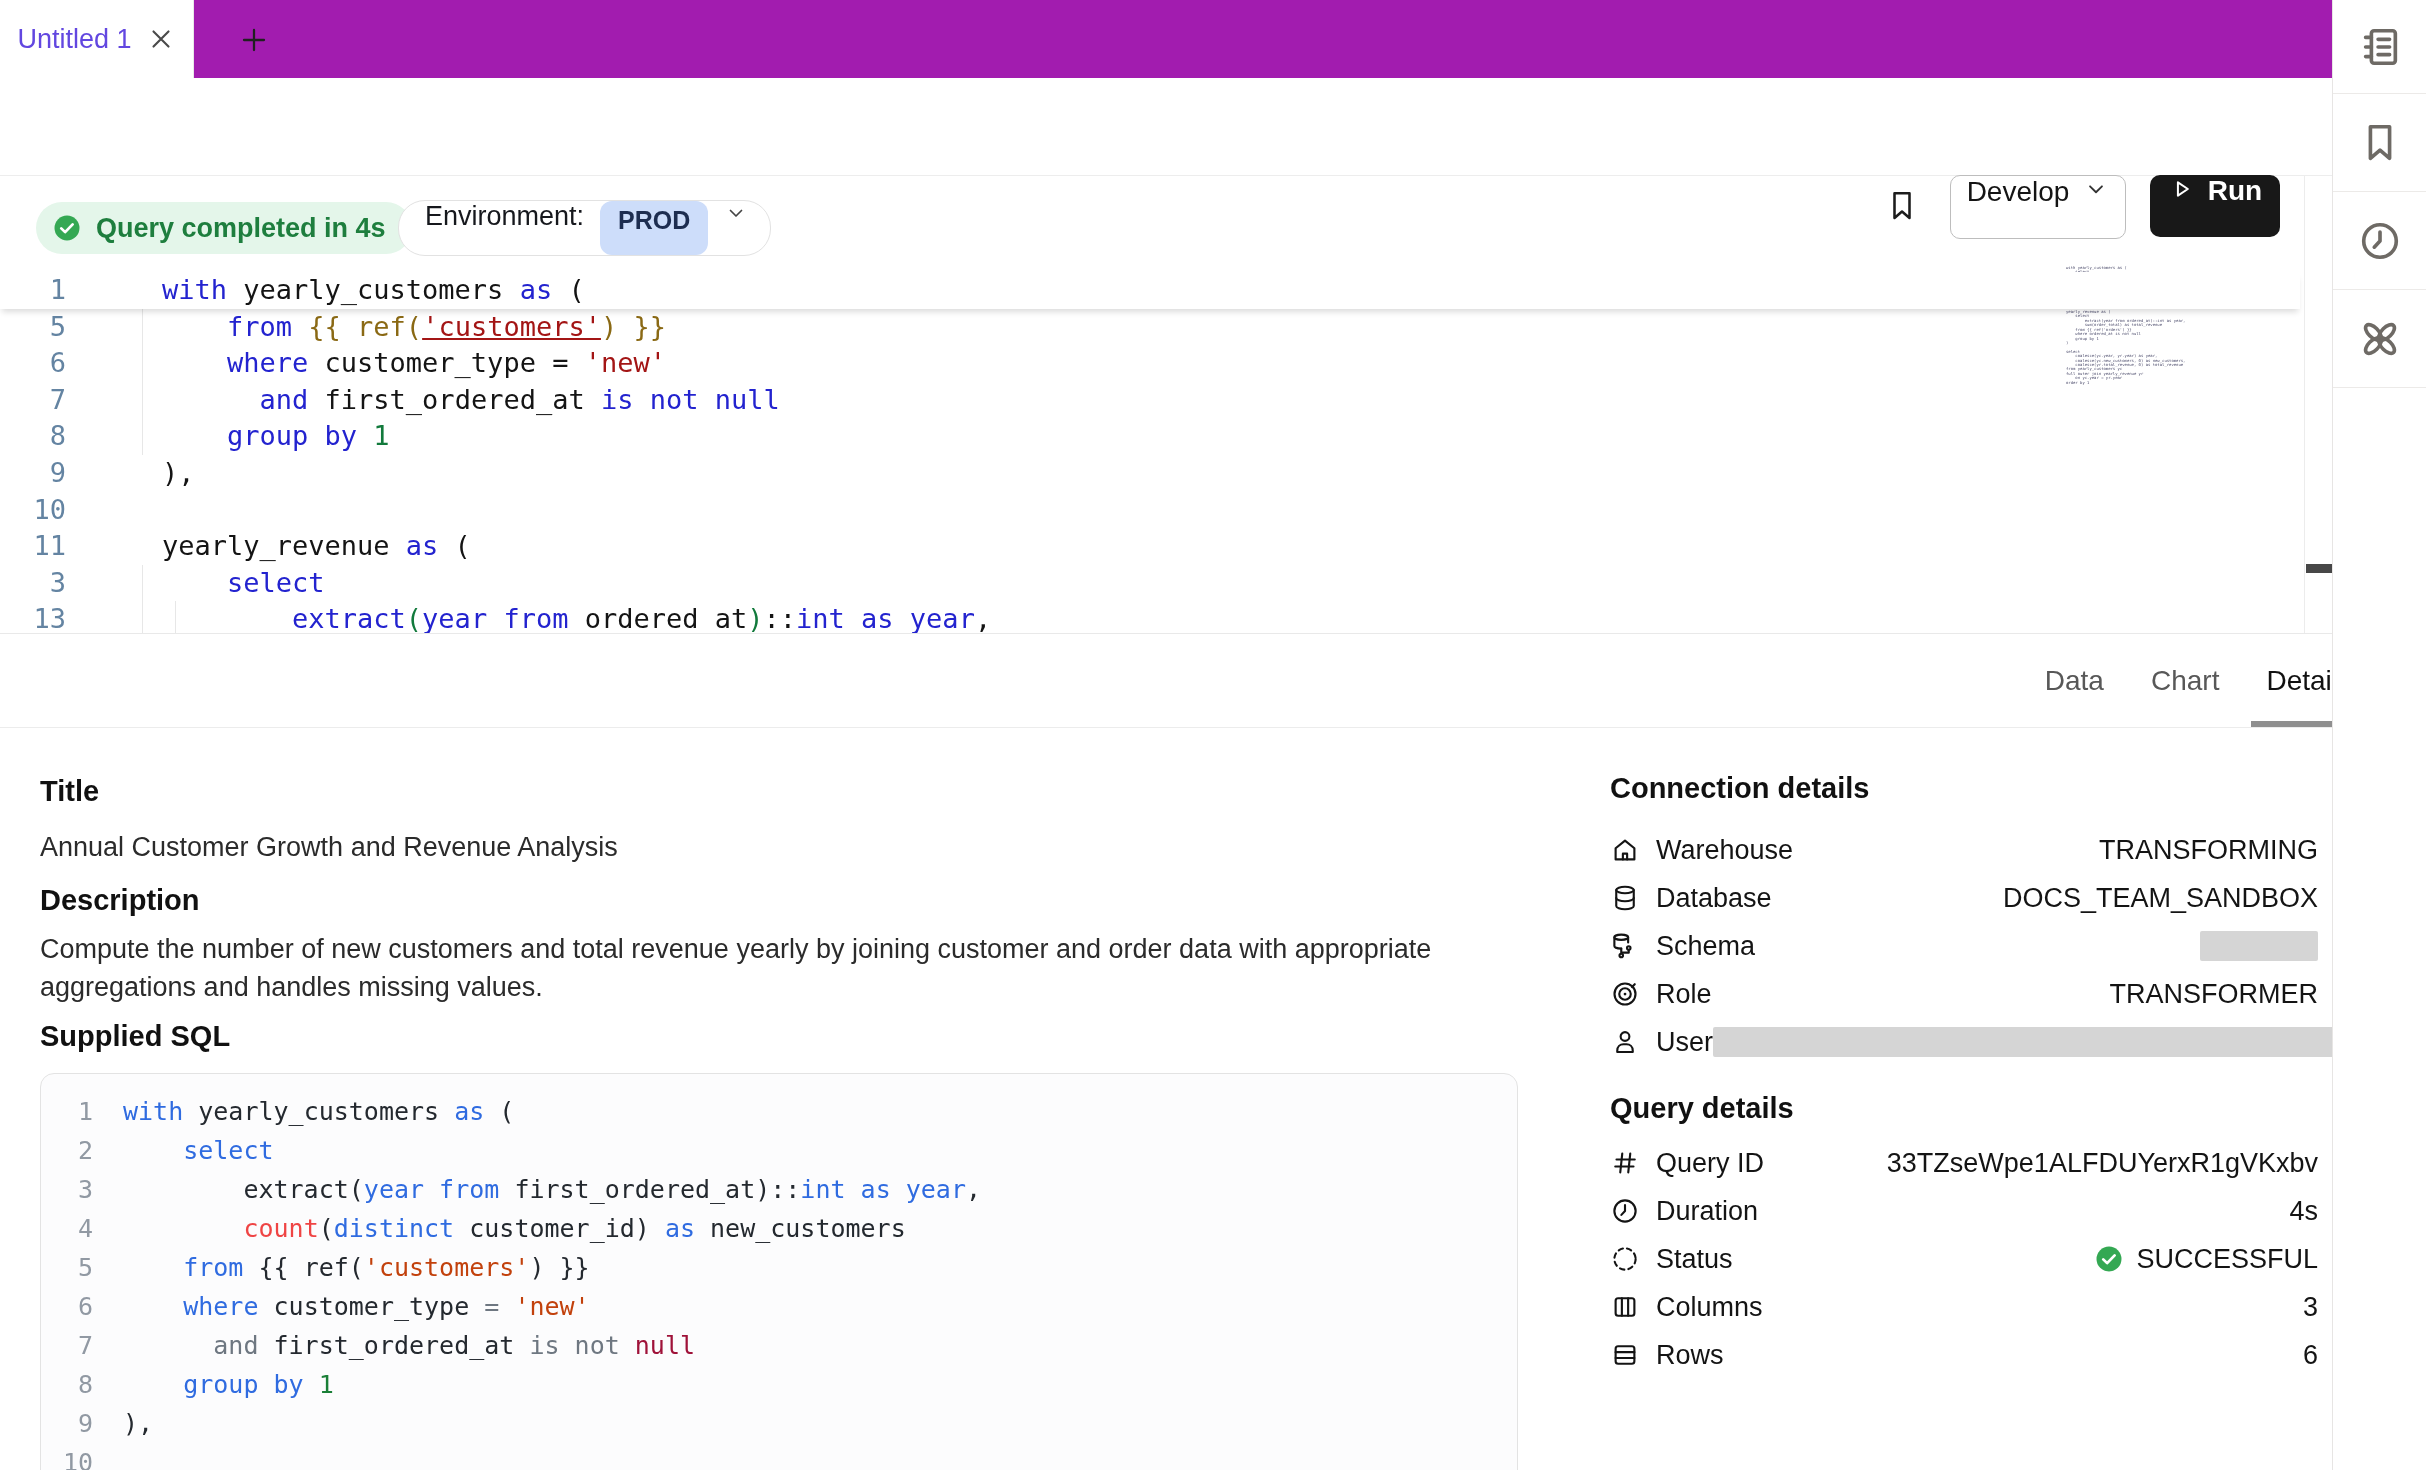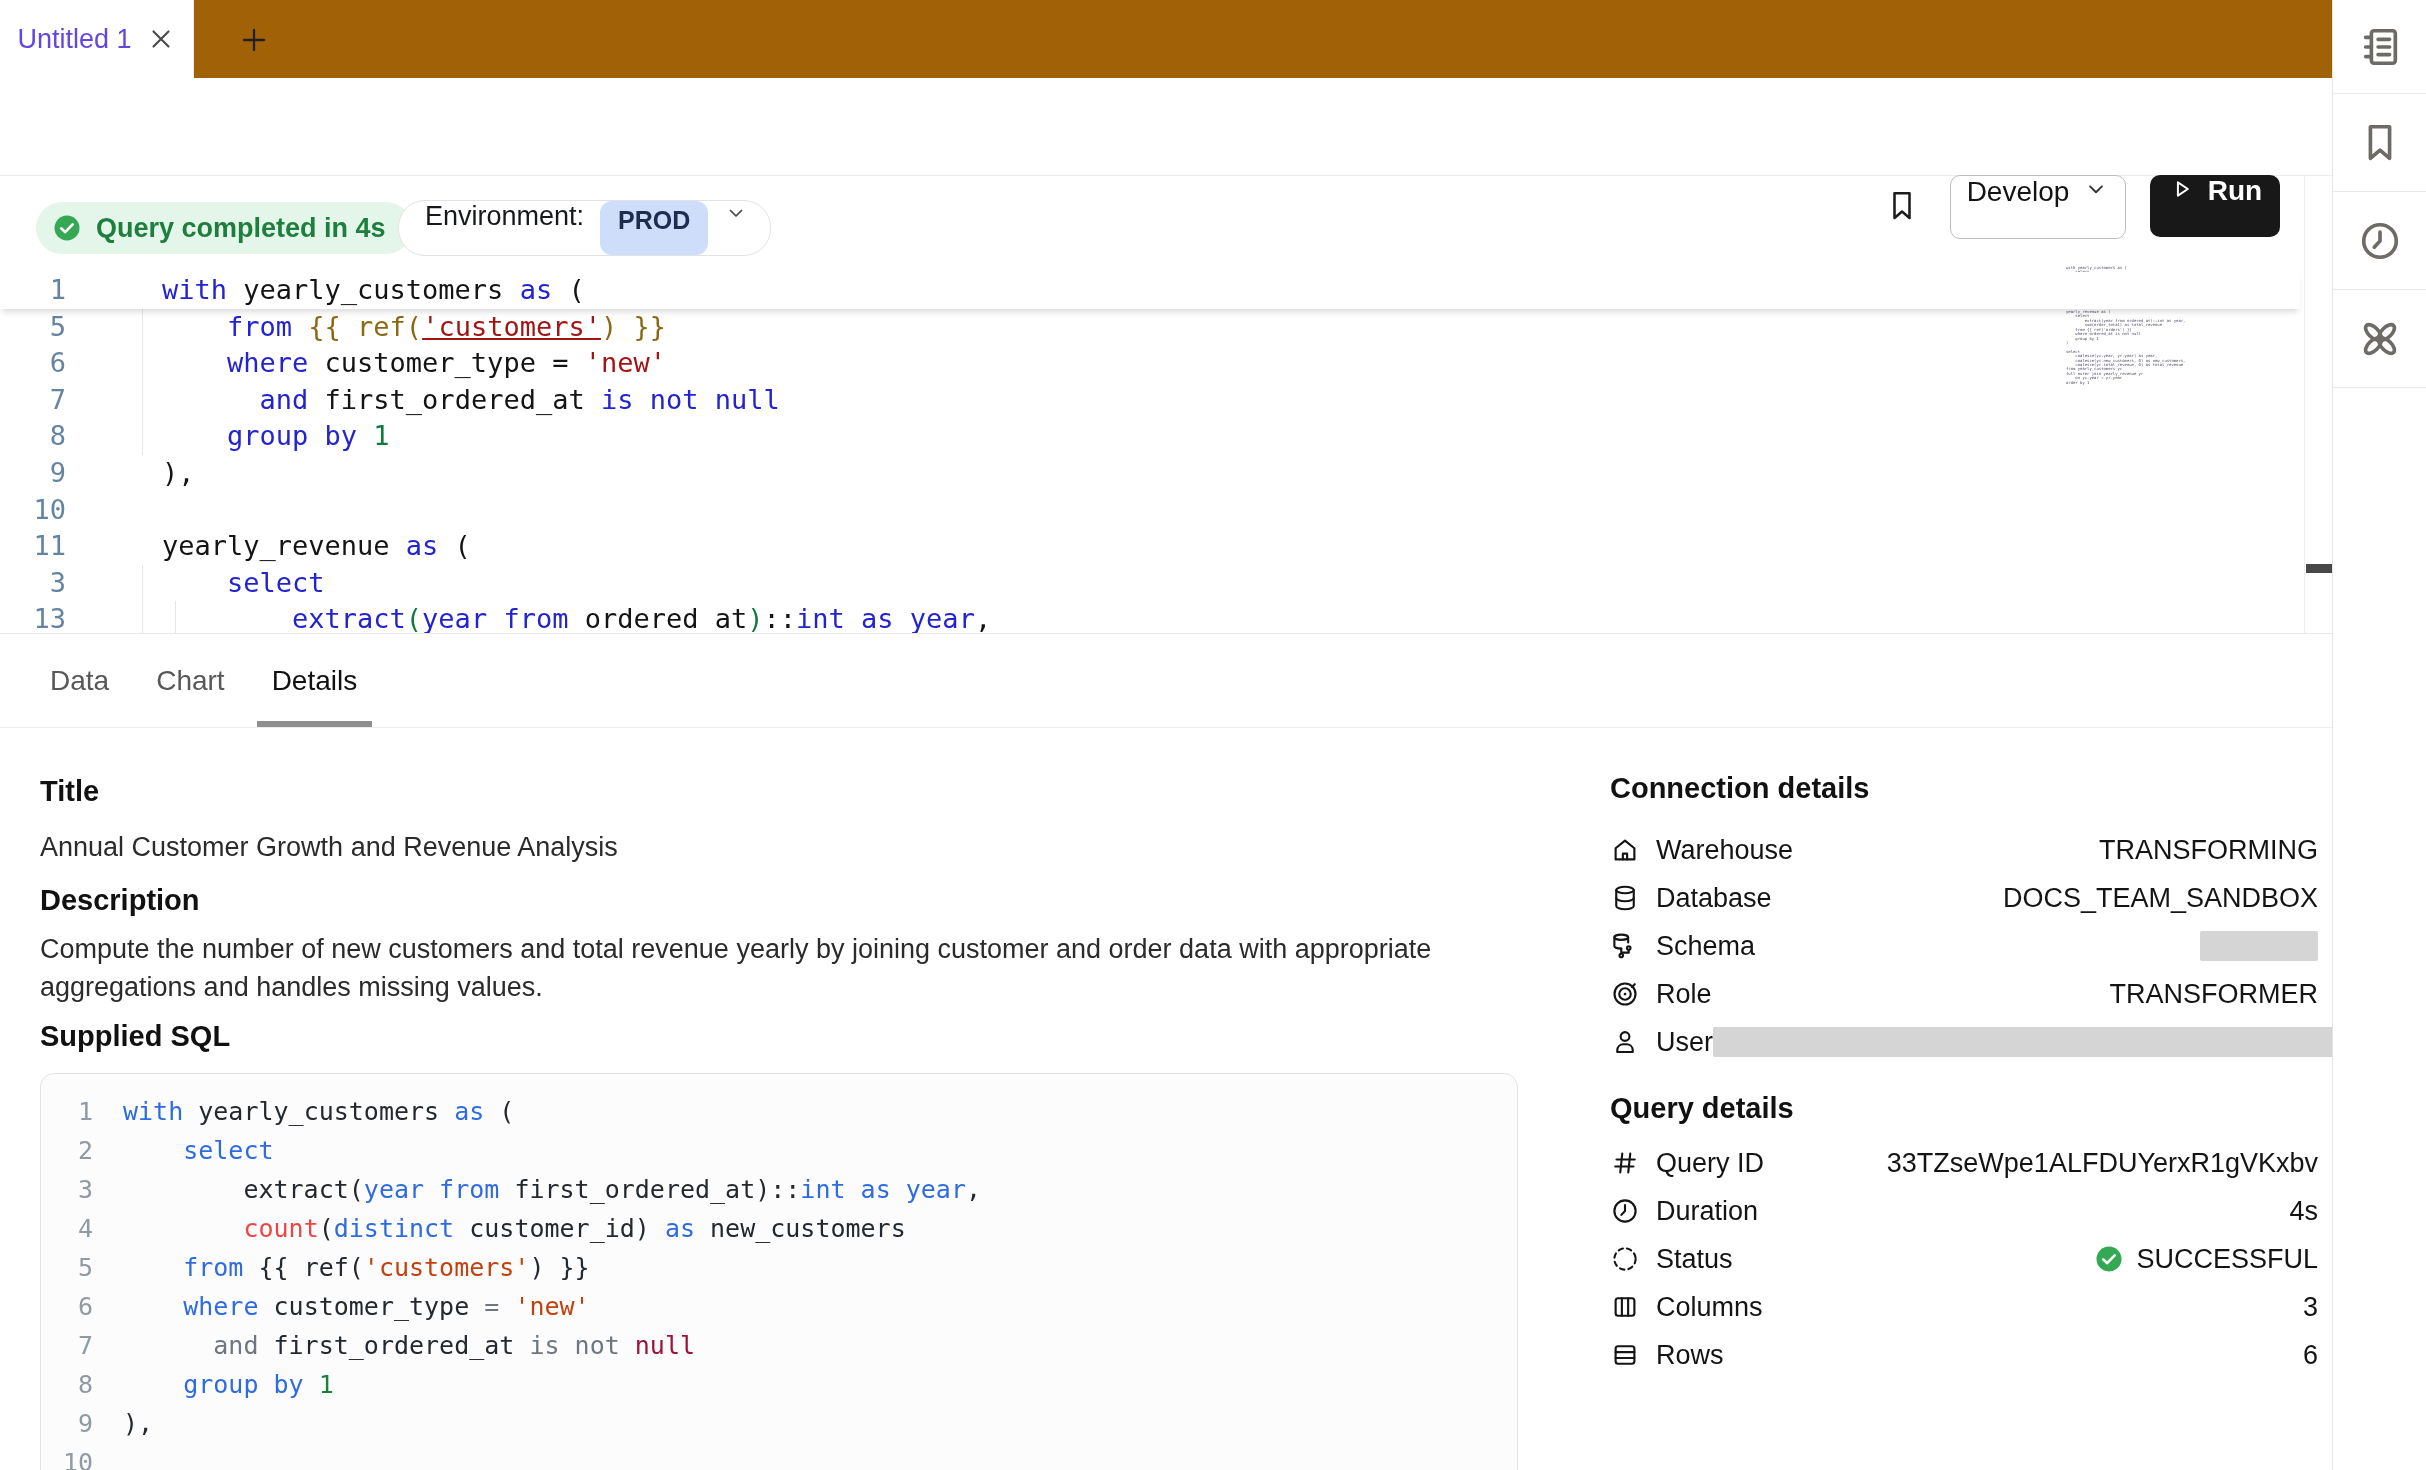--- a/index.html
+++ b/index.html
@@ -4,21 +4,21 @@
 <style>
   html,body{margin:0;padding:0;background:#fff;}
   body{width:2426px;height:1470px;overflow:hidden;font-family:"Liberation Sans",sans-serif;color:#141414;}
   #app{position:relative;width:2426px;height:1470px;background:#fff;}
   .abs{position:absolute;}
   svg{display:block;}
   .icon{display:inline-flex;align-items:center;justify-content:center;}
   .icon svg{fill:none;stroke:currentColor;stroke-width:1.7;stroke-linecap:round;stroke-linejoin:round;}
 
   
-  #tabbar{left:0;top:0;width:2332px;height:78px;border-bottom:1px solid #e9e9e9;background:#a16207;}
+  #tabbar{left:0;top:0;width:2332px;height:78px;border-bottom:1px solid #e9e9e9;background:#a21caf;}
   #file-tab{position:absolute;left:0;top:0;width:193px;height:78px;border-right:1px solid #e9e9e9;display:flex;align-items:center;justify-content:center;gap:14px;background:#fff;}
   #file-tab .lbl{color:#6247e0;font-size:27px;}
   #tab-close{width:30px;height:30px;color:#4a4a4a;cursor:pointer;}
   #new-tab{position:absolute;left:238px;top:24px;width:32px;height:32px;color:#202020;cursor:pointer;}
 
   
   #toolbar{left:0;top:78px;width:2332px;height:97px;border-bottom:1px solid #ededed;background:#fff;}
   #bm-top{position:absolute;left:1884px;top:110px;width:36px;height:36px;color:#1c1c1c;}
   #develop-btn{position:absolute;left:1950px;top:97px;width:174px;height:62px;border:1px solid #bdbdbd;border-radius:10px;background:#fff;display:flex;align-items:flex-start;justify-content:center;gap:14px;font-size:28px;color:#141414;cursor:pointer;}
   #develop-btn .icon{width:26px;height:26px;color:#333;}
@@ -43,21 +43,21 @@
   .ed-line .guide{position:absolute;top:0;bottom:0;width:1px;background:#e7e7e7;}
   .tok-kw{color:#2323cf;} .tok-pl{color:#141414;} .tok-str{color:#a31515;}
   .tok-strU{color:#a31515;text-decoration:underline;} .tok-j{color:#8a6914;}
   .tok-num{color:#127a3c;} .tok-par{color:#127a3c;}
   #minimap{left:2066px;top:266px;width:120px;height:122px;overflow:hidden;font-family:"DejaVu Sans Mono",monospace;font-size:3.9px;line-height:4.4px;white-space:pre;color:#4a4a6a;cursor:pointer;}
   #ed-scroll{left:2304px;top:176px;width:27px;height:457px;border-left:1px solid #ececec;background:#fff;}
   #ed-thumb{position:absolute;left:1px;top:388px;width:26px;height:9px;background:#474747;cursor:pointer;}
   #editor-bottom{left:0;top:633px;width:2332px;height:1px;background:#e9e9e9;}
 
   
-  #rtabs{left:0;top:634px;width:2332px;height:93px;border-bottom:1px solid #ececec;display:flex;align-items:stretch;padding-left:35px;gap:17px;background:#fff;}
+  #rtabs{left:0;top:634px;width:2332px;height:93px;border-bottom:1px solid #ececec;display:flex;align-items:stretch;padding-left:35px;gap:17px;background:#fff;justify-content:flex-end;}
   .rtab{position:relative;display:flex;align-items:center;padding:0 15px;font-size:28px;color:#585858;font-weight:500;cursor:pointer;}
   .rtab.active{color:#111;font-weight:400;}
   .rtab.active::after{content:"";position:absolute;left:0;right:0;bottom:0;height:6px;background:#8f8f8f;}
 
   
   .h-sec{position:absolute;font-size:29px;font-weight:700;color:#111;}
   .p-body{position:absolute;font-size:27px;color:#2b2b2b;line-height:38px;}
   #sql-block{left:40px;top:1073px;width:1476px;height:430px;border:1px solid #e3e3e3;border-radius:14px;background:#fcfcfd;overflow:hidden;}
   #sql-lines{padding-top:18px;font-family:"DejaVu Sans Mono",monospace;font-size:25px;}
   .sql-line{height:39px;line-height:39px;white-space:pre;}

